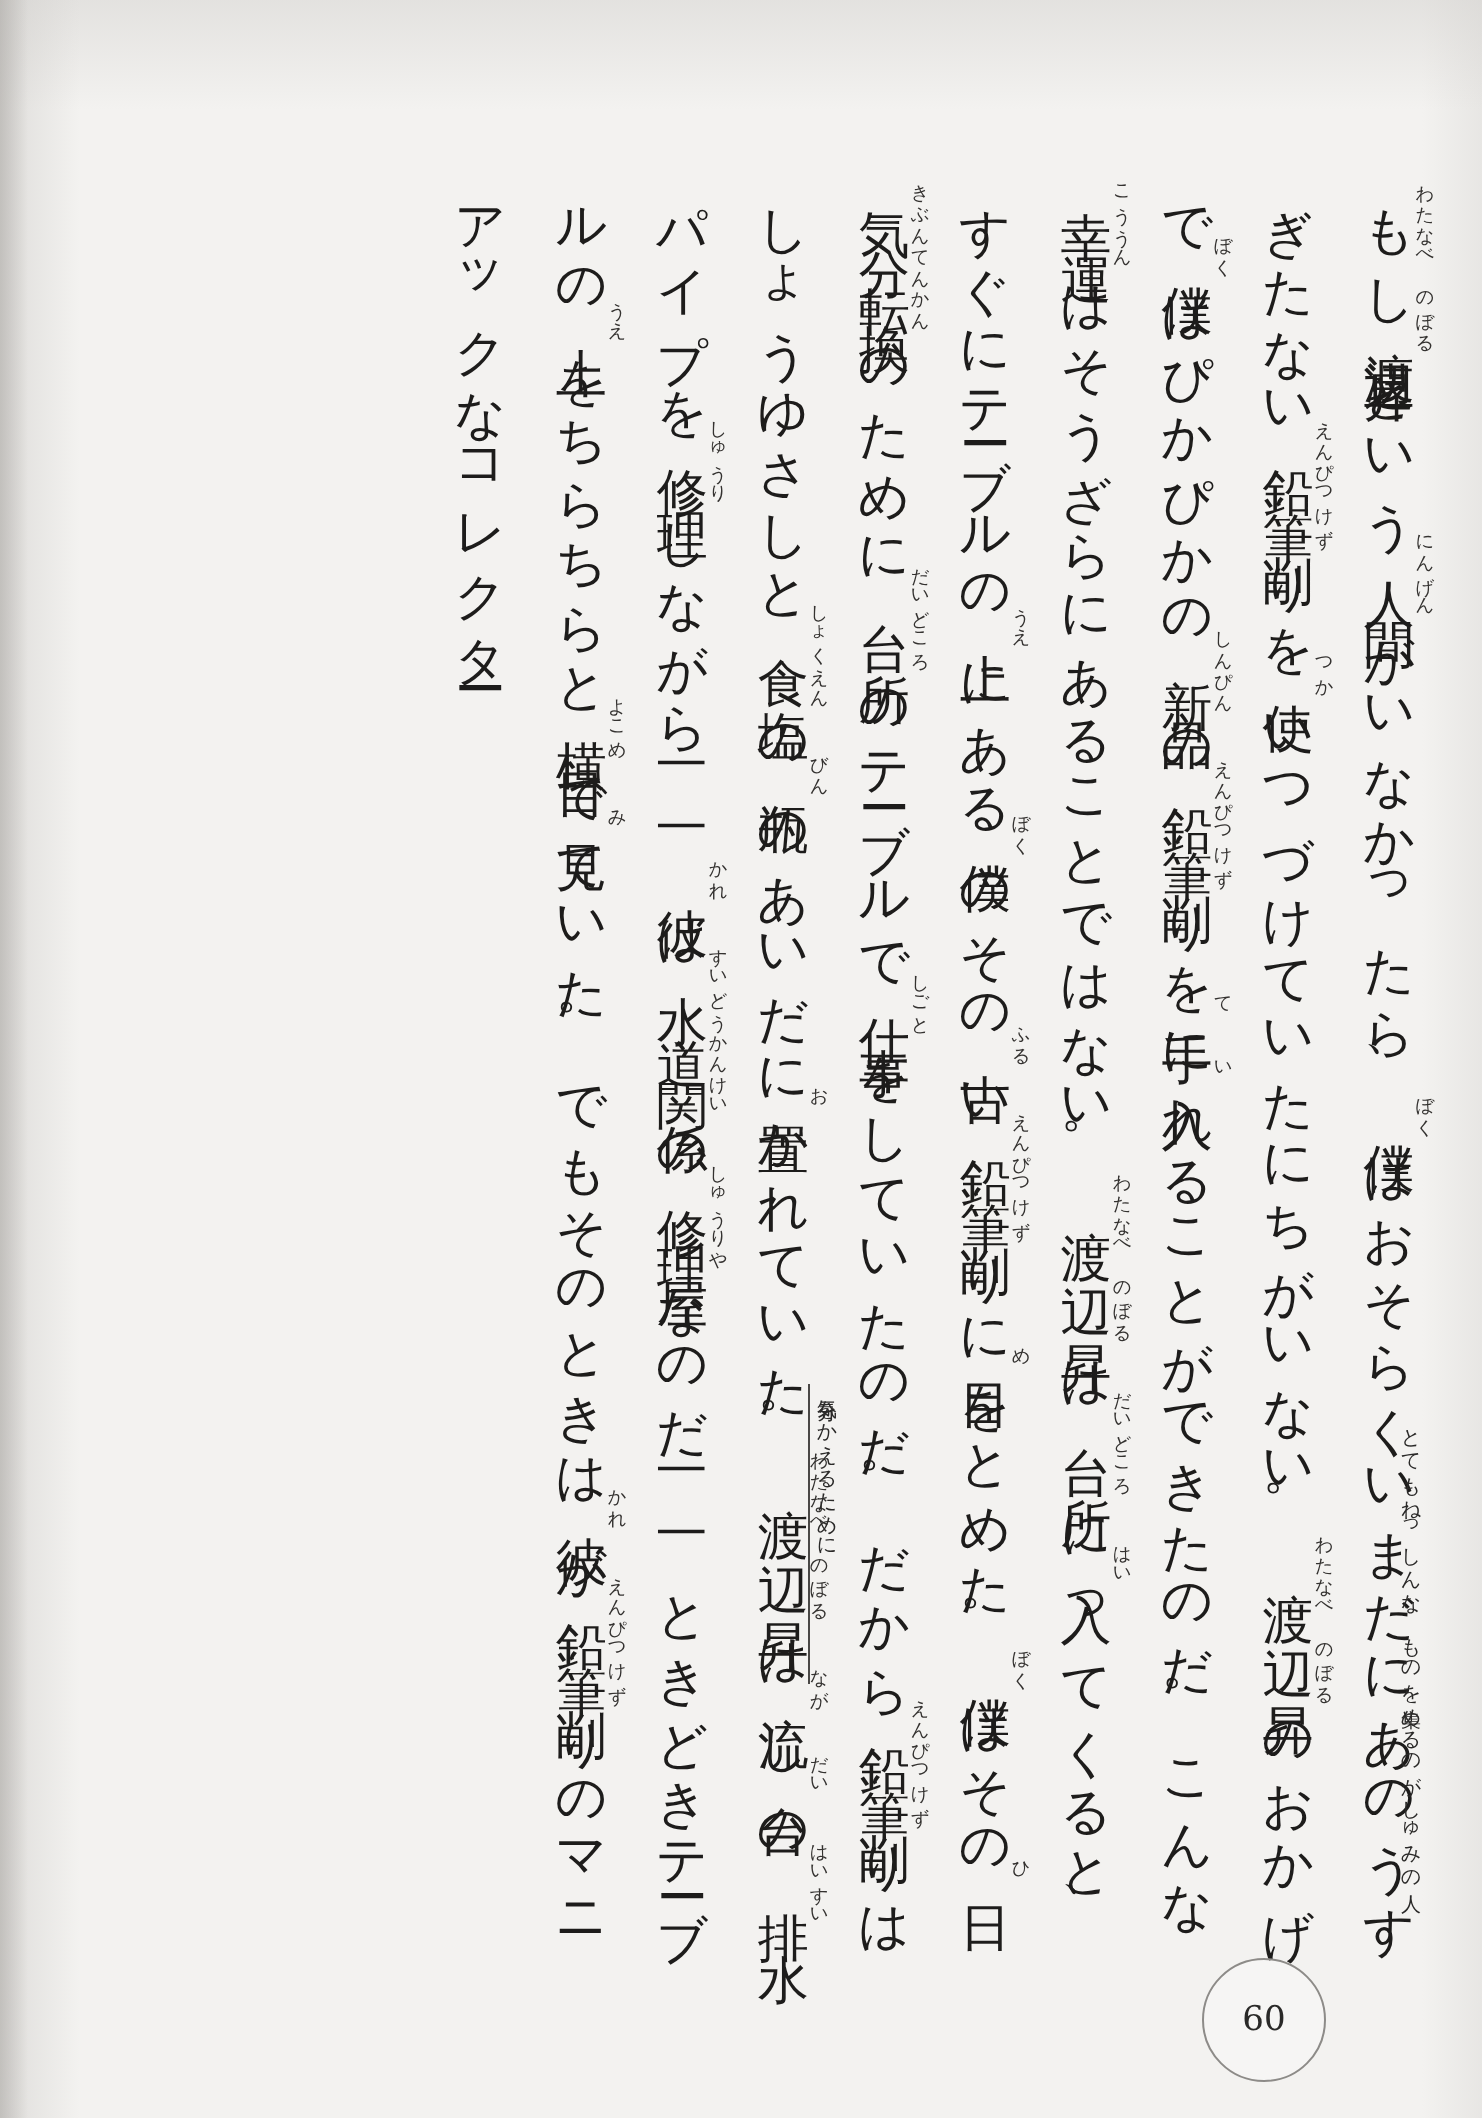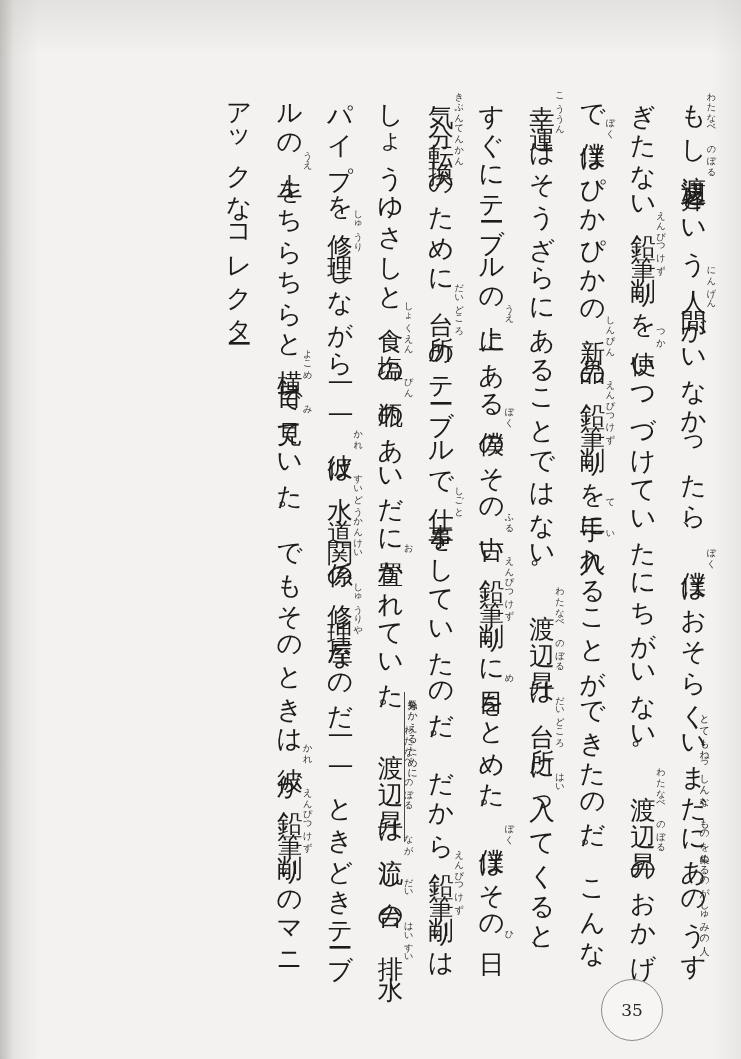--- a/index.html
+++ b/index.html
@@ -128,14 +128,14 @@
 
     <div class="vtext">
       <p><ruby>もし渡辺昇<rt>わたなべ のぼる</rt></ruby>という<ruby>人間<rt>にんげん</rt></ruby>がいなかったら、<ruby>僕<rt>ぼく</rt></ruby>はおそらくいまだにあのうすぎたない<ruby>鉛筆削<rt>えんぴつけず</rt></ruby>りを<ruby>使<rt>つか</rt></ruby>いつづけていたにちがいない。<ruby>渡辺昇<rt>わたなべ のぼる</rt></ruby>のおかげで<ruby>僕<rt>ぼく</rt></ruby>はぴかぴかの<ruby>新品<rt>しんぴん</rt></ruby>の<ruby>鉛筆削<rt>えんぴつけず</rt></ruby>りを<ruby>手<rt>て</rt></ruby>に<ruby>入<rt>い</rt></ruby>れることができたのだ。こんな<ruby>幸運<rt>こううん</rt></ruby>はそうざらにあることではない。<ruby>渡辺昇<rt>わたなべ のぼる</rt></ruby>は<ruby>台所<rt>だいどころ</rt></ruby>に<ruby>入<rt>はい</rt></ruby>ってくると、すぐにテーブルの<ruby>上<rt>うえ</rt></ruby>にある<ruby>僕<rt>ぼく</rt></ruby>のその<ruby>古<rt>ふる</rt></ruby>い<ruby>鉛筆削<rt>えんぴつけず</rt></ruby>りに<ruby>目<rt>め</rt></ruby>をとめた。<ruby>僕<rt>ぼく</rt></ruby>はその<ruby>日<rt>ひ</rt></ruby><ruby>気分転換<rt>きぶんてんかん</rt></ruby>のために<ruby>台所<rt>だいどころ</rt></ruby>のテーブルで<ruby>仕事<rt>しごと</rt></ruby>をしていたのだ。だから<ruby>鉛筆削<rt>えんぴつけず</rt></ruby>りはしょうゆさしと<ruby>食塩<rt>しょくえん</rt></ruby>の<ruby>瓶<rt>びん</rt></ruby>のあいだに<ruby>置<rt>お</rt></ruby>かれていた。<ruby>渡辺昇<rt>わたなべ のぼる</rt></ruby>は<ruby>流<rt>なが</rt></ruby>し<ruby>台<rt>だい</rt></ruby>の<ruby>排水<rt>はいすい</rt></ruby>パイプを<ruby>修理<rt>しゅうり</rt></ruby>しながら——<ruby>彼<rt>かれ</rt></ruby>は<ruby>水道関係<rt>すいどうかんけい</rt></ruby>の<ruby>修理屋<rt>しゅうりや</rt></ruby>なのだ——ときどきテーブルの<ruby>上<rt>うえ</rt></ruby>をちらちらと<ruby>横目<rt>よこめ</rt></ruby>で<ruby>見<rt>み</rt></ruby>ていた。でもそのときは<ruby>彼<rt>かれ</rt></ruby>が<ruby>鉛筆削<rt>えんぴつけず</rt></ruby>りのマニアックなコレクター</p>
     </div>
 
     <div class="annot annot-1">気分をかえるために</div>
     <div class="annot annot-2">とてもねっしんな、ものを集めるのがしゅみの人</div>
 
   </div>
 
-  <div class="folio">35</div>
+  <div class="folio">60</div>
 </div>
 
 </body></html>

